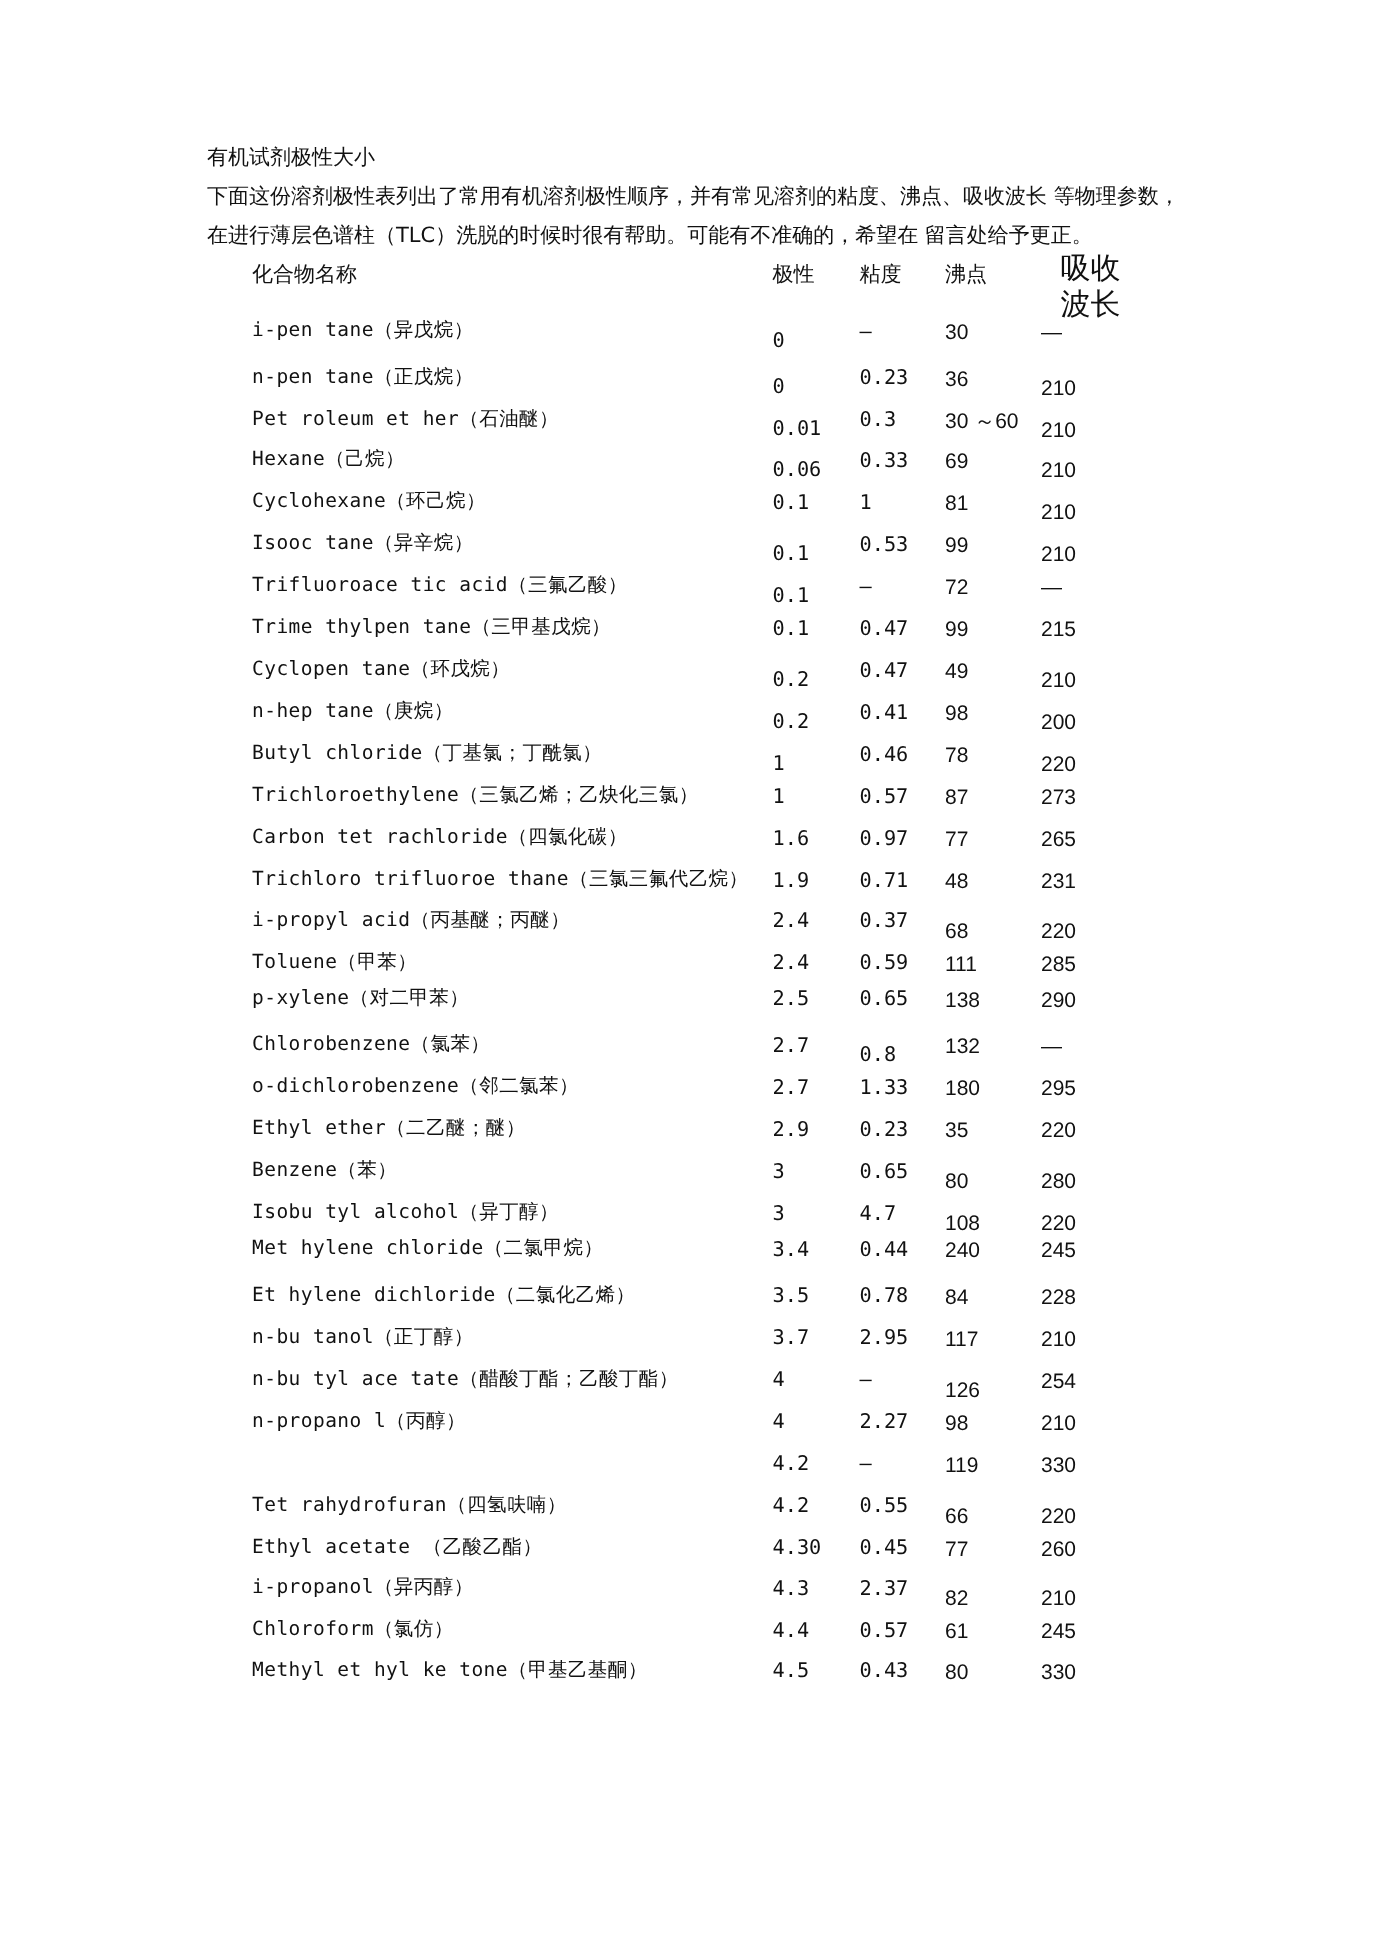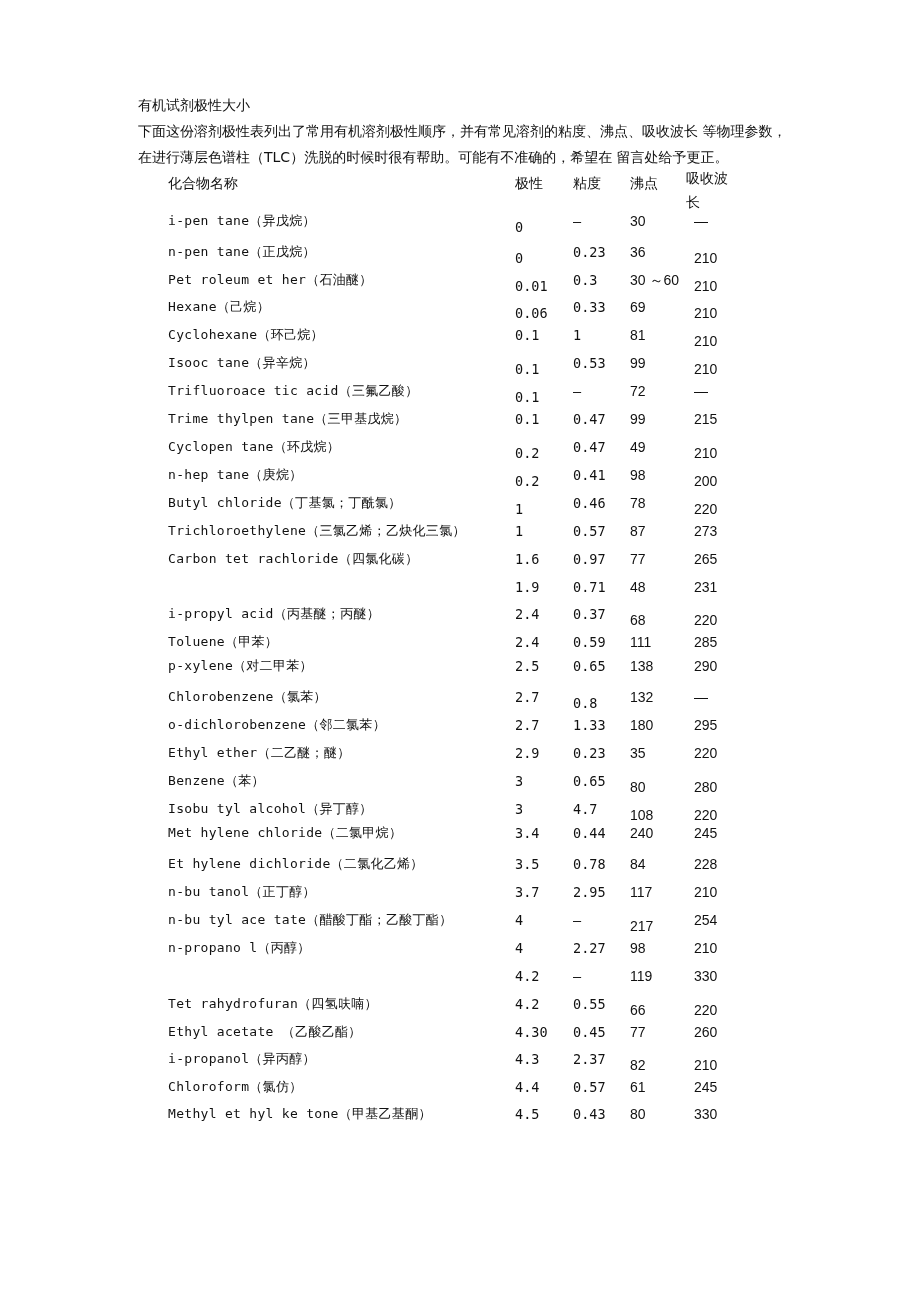--- a/index.html
+++ b/index.html
@@ -1,21 +1,21 @@
 <!DOCTYPE html>
 <html><head>
 <meta charset="utf-8">
 <style>
   html, body { margin: 0; padding: 0; background: #ffffff; }
   body { width: 920px; height: 1302px; position: relative; overflow: hidden;
          font-family: "DejaVu Sans", sans-serif; color: #111; }
   .title { position: absolute; left: 138px; top: 96px; font-size: 14px; line-height: 18px; }
   .intro { position: absolute; left: 138px; top: 118px; width: 650px; font-size: 14px; line-height: 26px; }
   .hdr { position: absolute; top: 174px; font-size: 14px; line-height: 18px; }
-  .hdr-wl { position: absolute; left: 686px; top: 166px; font-size: 14px; line-height: 24px; width: 50px; }
+  .hdr-wl { position: absolute; left: 702px; top: 166px; font-size: 20px; line-height: 24px; width: 50px; text-align: center; }
   .row { position: absolute; left: 0; width: 920px; height: 24px; }
   .cell { position: absolute; top: 0; font-size: 13.5px; line-height: 18px; white-space: pre; }
   .name { left: 168px; font-family: "DejaVu Sans Mono", monospace; font-size: 13px; letter-spacing: 0.3px; }
   .name .zh { font-family: "DejaVu Sans", sans-serif; }
   .pol { left: 515px; font-family: "DejaVu Sans Mono", monospace; font-size: 13.5px; }
   .vis { left: 573px; font-family: "DejaVu Sans Mono", monospace; font-size: 13.5px; }
   .bp  { left: 630px; font-family: "Liberation Sans", sans-serif; font-size: 14px; }
   .wl  { left: 694px; font-family: "Liberation Sans", sans-serif; font-size: 14px; }
   .low { top: 6px; }
 </style>
@@ -117,20 +117,21 @@
       <div class="cell wl">273</div>
     </div>
     <div class="row" style="top: 550px;">
       <div class="cell name"><span>Carbon tet rachloride</span><span class="zh">（四氯化碳）</span></div>
       <div class="cell pol">1.6</div>
       <div class="cell vis">0.97</div>
       <div class="cell bp">77</div>
       <div class="cell wl">265</div>
     </div>
     <div class="row" style="top: 578px;">
+      <div class="cell name"><span>Trichloro trifluoroe thane</span><span class="zh">（三氯三氟代乙烷）</span></div>
       <div class="cell pol">1.9</div>
       <div class="cell vis">0.71</div>
       <div class="cell bp">48</div>
       <div class="cell wl">231</div>
     </div>
     <div class="row" style="top: 605px;">
       <div class="cell name"><span>i-propyl acid</span><span class="zh">（丙基醚；丙醚）</span></div>
       <div class="cell pol">2.4</div>
       <div class="cell vis">0.37</div>
       <div class="cell bp low">68</div>
@@ -203,21 +204,21 @@
       <div class="cell name"><span>n-bu tanol</span><span class="zh">（正丁醇）</span></div>
       <div class="cell pol">3.7</div>
       <div class="cell vis">2.95</div>
       <div class="cell bp">117</div>
       <div class="cell wl">210</div>
     </div>
     <div class="row" style="top: 911px;">
       <div class="cell name"><span>n-bu tyl ace tate</span><span class="zh">（醋酸丁酯；乙酸丁酯）</span></div>
       <div class="cell pol">4</div>
       <div class="cell vis">—</div>
-      <div class="cell bp low">217</div>
+      <div class="cell bp low">126</div>
       <div class="cell wl">254</div>
     </div>
     <div class="row" style="top: 939px;">
       <div class="cell name"><span>n-propano l</span><span class="zh">（丙醇）</span></div>
       <div class="cell pol">4</div>
       <div class="cell vis">2.27</div>
       <div class="cell bp">98</div>
       <div class="cell wl">210</div>
     </div>
     <div class="row" style="top: 967px;">

